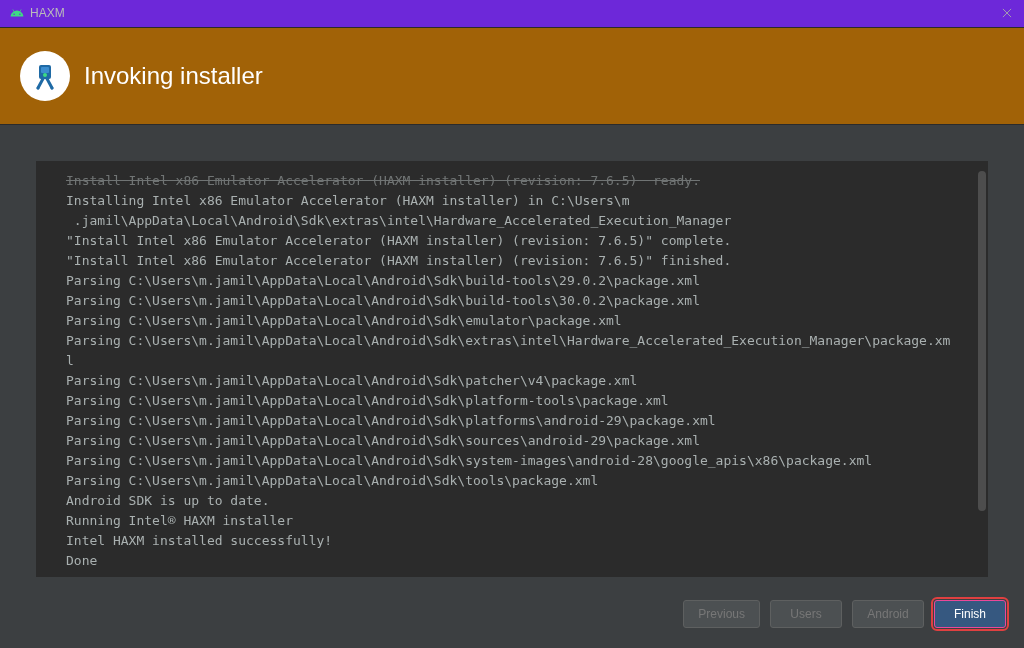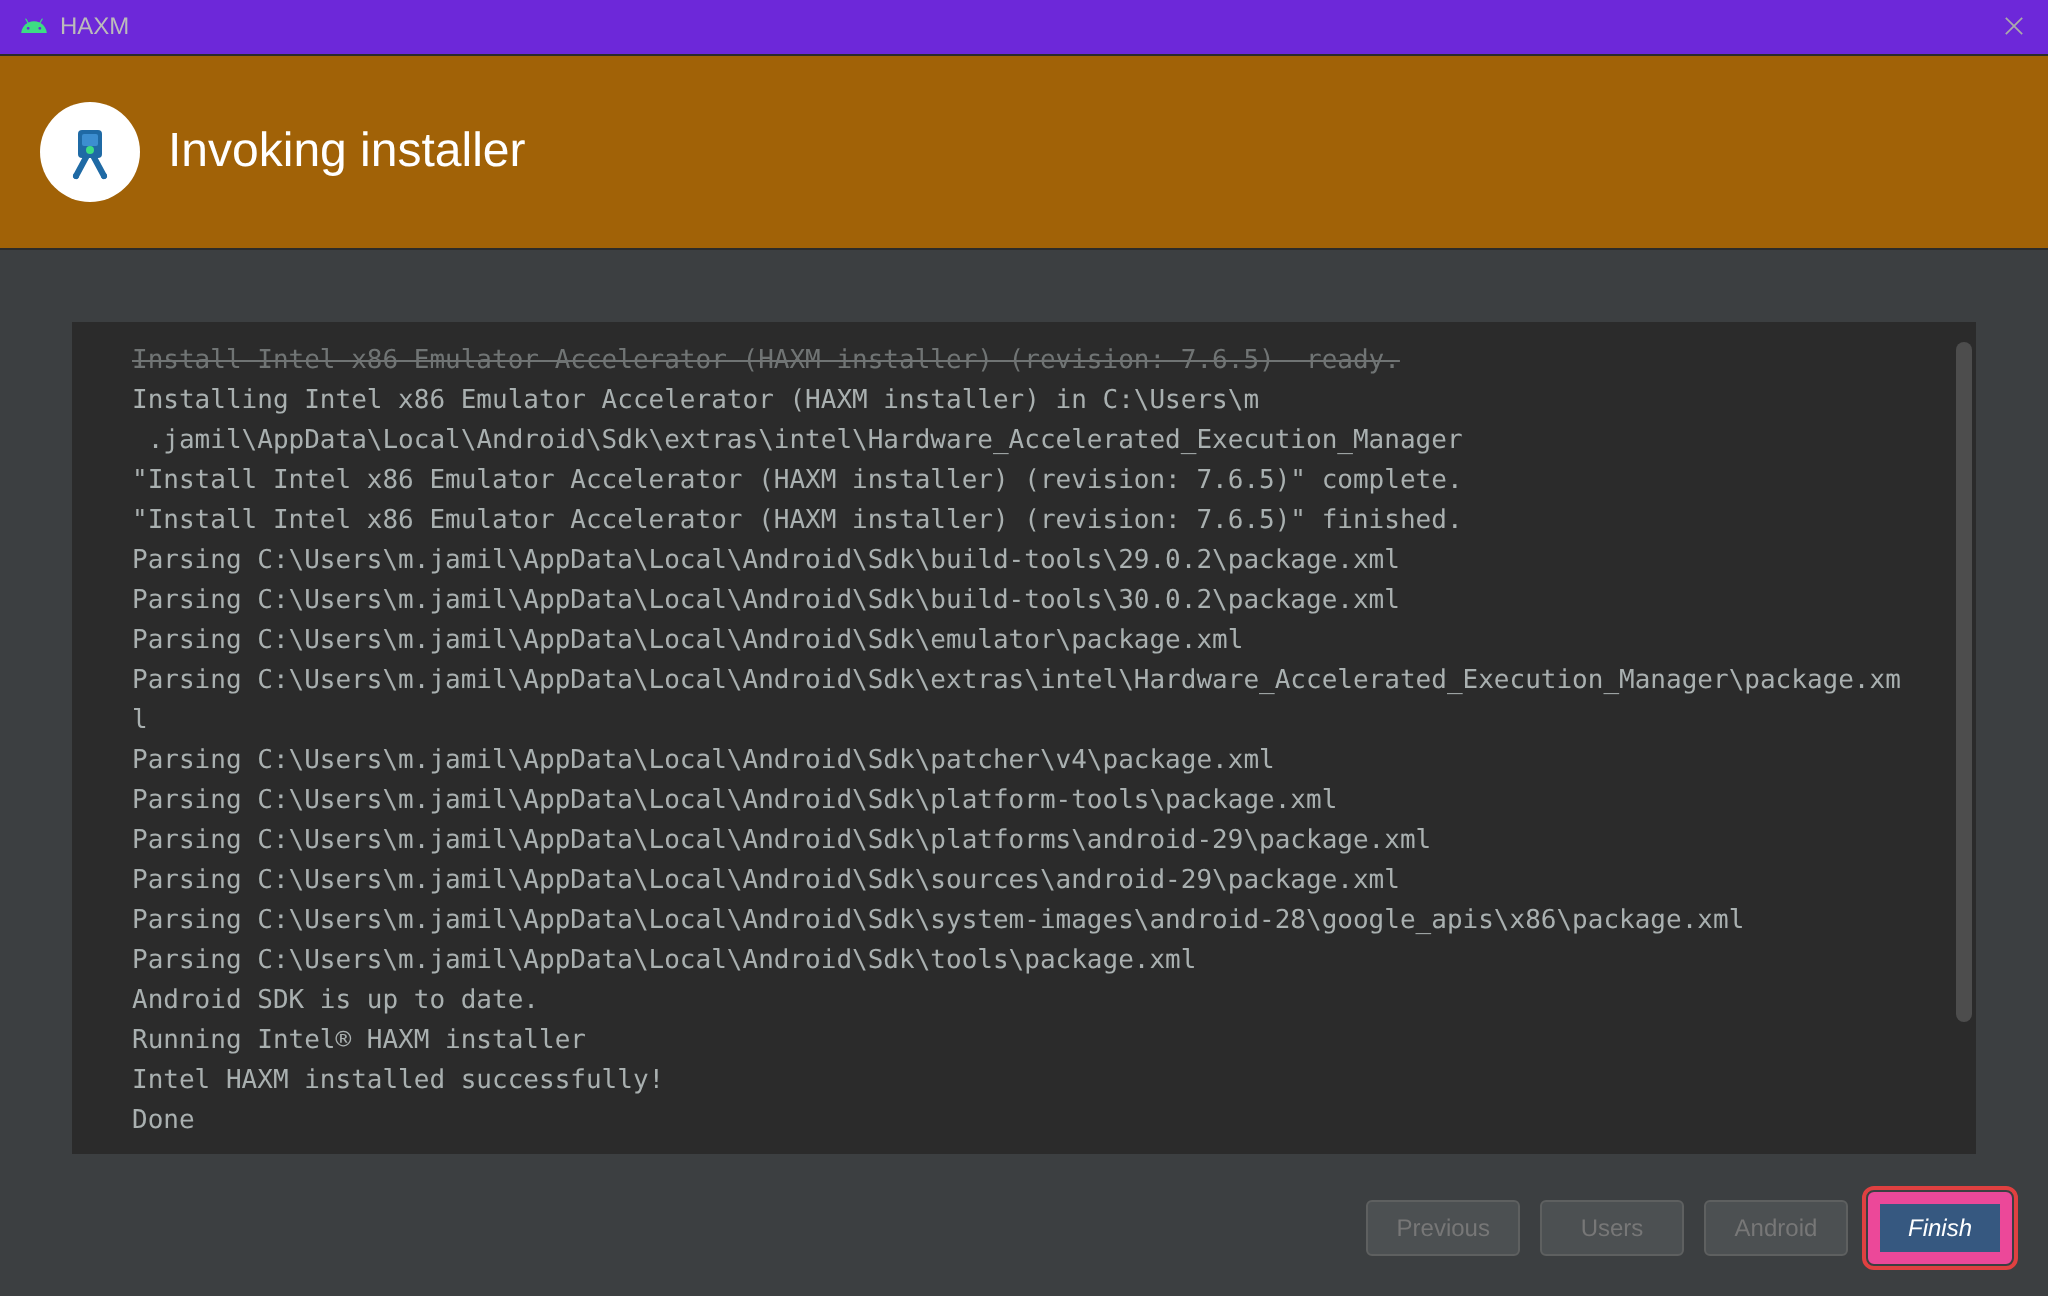--- a/index.html
+++ b/index.html
@@ -117,25 +117,24 @@
     display: flex;
     align-items: center;
     justify-content: center;
   }
   .btn.disabled {
     color: #777;
     cursor: default;
   }
   .btn.primary {
     background: #365880;
-    border: 6px solid #ec4899;
+    border: 1px solid #ec4899;
     color: #ffffff;
     outline: 2px solid #e04040;
     outline-offset: 1px;
-    font-style: italic;
   }
 </style>
 </head>
 <body>
 
 <div class="titlebar">
   <span class="android-icon">
     <svg viewBox="0 0 24 24">
         <path fill="#3ddc84" d="M17.6 9.48l1.84-3.18a.5.5 0 10-.87-.5L16.7 9.03a10.9 10.9 0 00-9.4 0L5.43 5.8a.5.5 0 10-.87.5L6.4 9.48C3.3 11.25 1.28 14.44 1 18h22c-.28-3.56-2.3-6.75-5.4-8.52zM7 15.25A1.25 1.25 0 118.25 14 1.25 1.25 0 017 15.25zm10 0A1.25 1.25 0 1118.25 14 1.25 1.25 0 0117 15.25z"></path>
       </svg>

